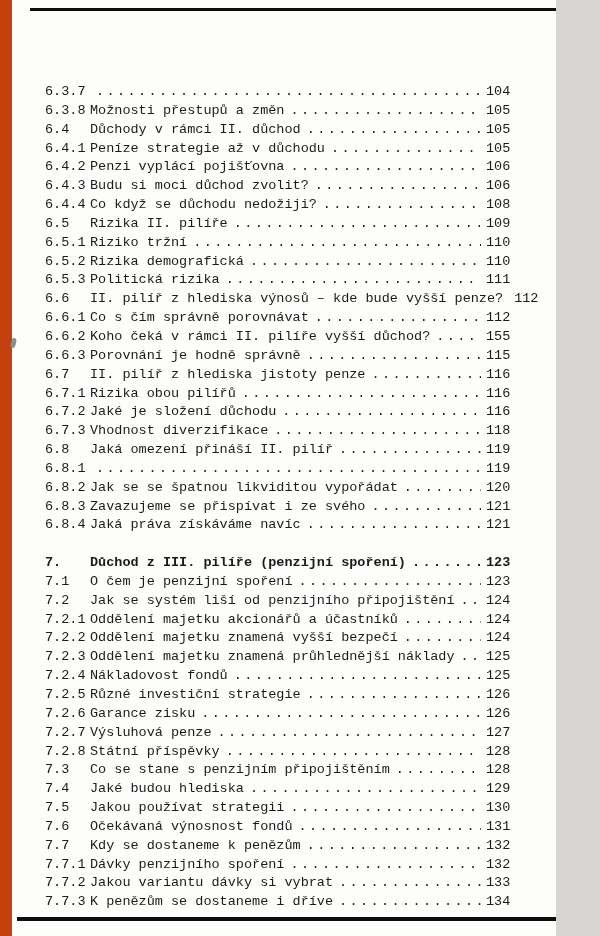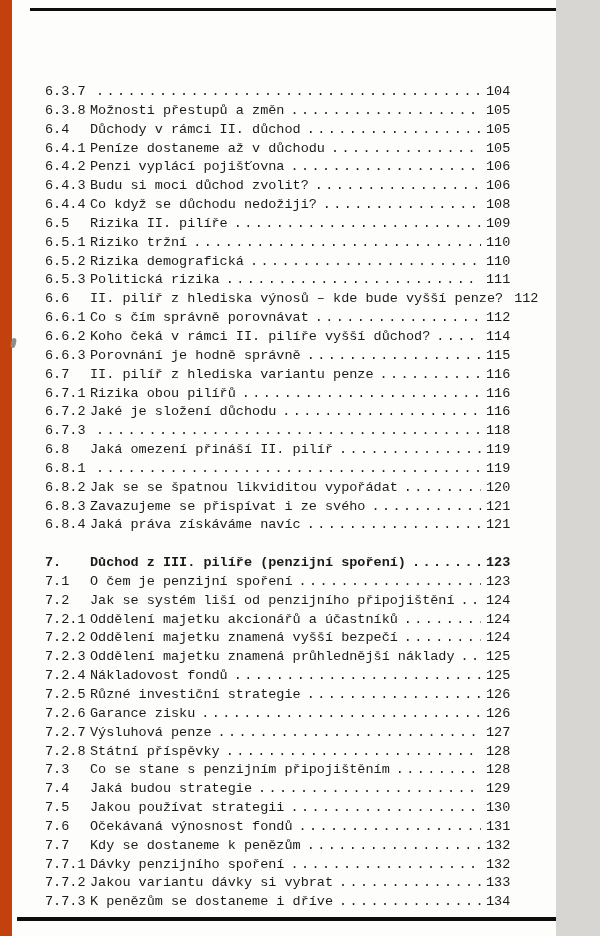--- a/index.html
+++ b/index.html
@@ -93,21 +93,21 @@
         <span class="pagenum">105</span>
       </div>
       <div class="toc-row">
         <span class="num">6.4</span>
         <span class="title">Důchody v rámci II. důchod</span>
         <span class="leader"></span>
         <span class="pagenum">105</span>
       </div>
       <div class="toc-row">
         <span class="num">6.4.1</span>
-        <span class="title">Peníze dostaneme až v důchodu</span>
+        <span class="title">Peníze strategie až v důchodu</span>
         <span class="leader"></span>
         <span class="pagenum">105</span>
       </div>
       <div class="toc-row">
         <span class="num">6.4.2</span>
         <span class="title">Penzi vyplácí pojišťovna</span>
         <span class="leader"></span>
         <span class="pagenum">106</span>
       </div>
       <div class="toc-row">
@@ -155,48 +155,49 @@
       <div class="toc-row">
         <span class="num">6.6.1</span>
         <span class="title">Co s čím správně porovnávat</span>
         <span class="leader"></span>
         <span class="pagenum">112</span>
       </div>
       <div class="toc-row">
         <span class="num">6.6.2</span>
         <span class="title">Koho čeká v rámci II. pilíře vyšší důchod?</span>
         <span class="leader"></span>
-        <span class="pagenum">114</span>
+        <span class="pagenum">155</span>
       </div>
       <div class="toc-row">
         <span class="num">6.6.3</span>
         <span class="title">Porovnání je hodně správně</span>
         <span class="leader"></span>
         <span class="pagenum">115</span>
       </div>
       <div class="toc-row">
         <span class="num">6.7</span>
-        <span class="title">II. pilíř z hlediska variantu penze</span>
+        <span class="title">II. pilíř z hlediska jistoty penze</span>
         <span class="leader"></span>
         <span class="pagenum">116</span>
       </div>
       <div class="toc-row">
         <span class="num">6.7.1</span>
         <span class="title">Rizika obou pilířů</span>
         <span class="leader"></span>
         <span class="pagenum">116</span>
       </div>
       <div class="toc-row">
         <span class="num">6.7.2</span>
         <span class="title">Jaké je složení důchodu</span>
         <span class="leader"></span>
         <span class="pagenum">116</span>
       </div>
       <div class="toc-row">
         <span class="num">6.7.3</span>
+        <span class="title">Vhodnost diverzifikace</span>
         <span class="leader"></span>
         <span class="pagenum">118</span>
       </div>
       <div class="toc-row">
         <span class="num">6.8</span>
         <span class="title">Jaká omezení přináší II. pilíř</span>
         <span class="leader"></span>
         <span class="pagenum">119</span>
       </div>
       <div class="toc-row">
@@ -289,21 +290,21 @@
         <span class="pagenum">128</span>
       </div>
       <div class="toc-row">
         <span class="num">7.3</span>
         <span class="title">Co se stane s penzijním připojištěním</span>
         <span class="leader"></span>
         <span class="pagenum">128</span>
       </div>
       <div class="toc-row">
         <span class="num">7.4</span>
-        <span class="title">Jaká budou strategie</span>
+        <span class="title">Jaké budou hlediska</span>
         <span class="leader"></span>
         <span class="pagenum">129</span>
       </div>
       <div class="toc-row">
         <span class="num">7.5</span>
         <span class="title">Jakou používat strategii</span>
         <span class="leader"></span>
         <span class="pagenum">130</span>
       </div>
       <div class="toc-row">

